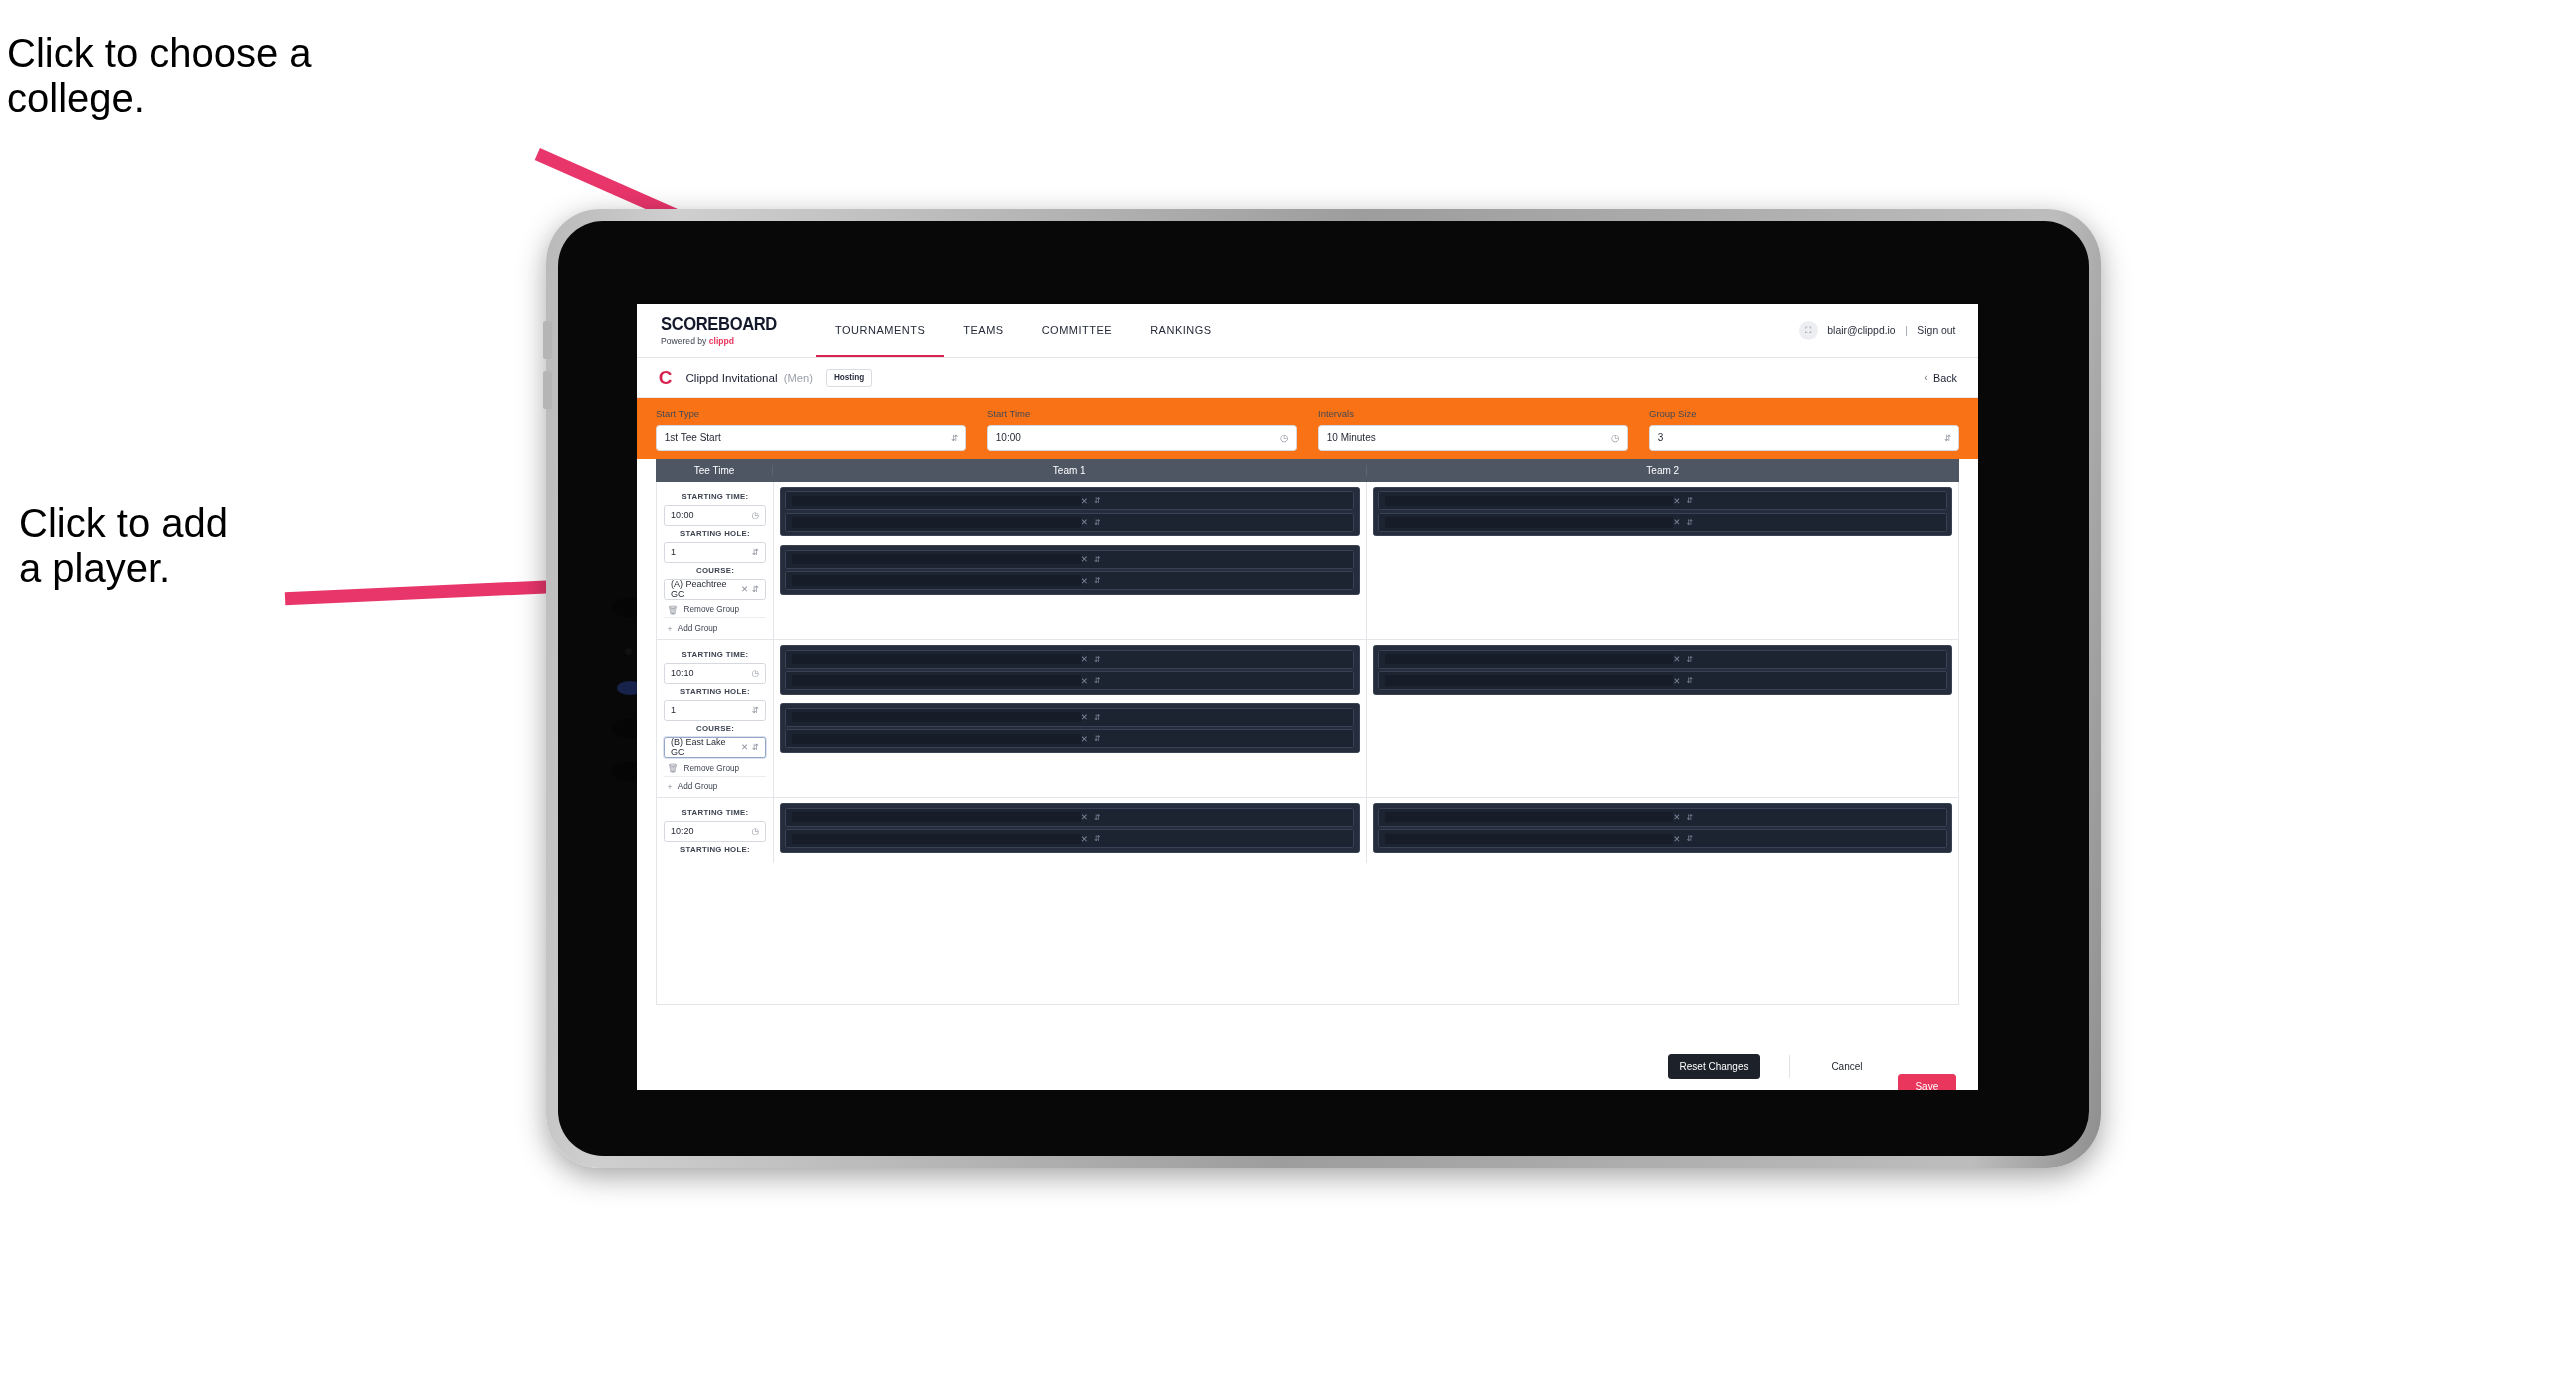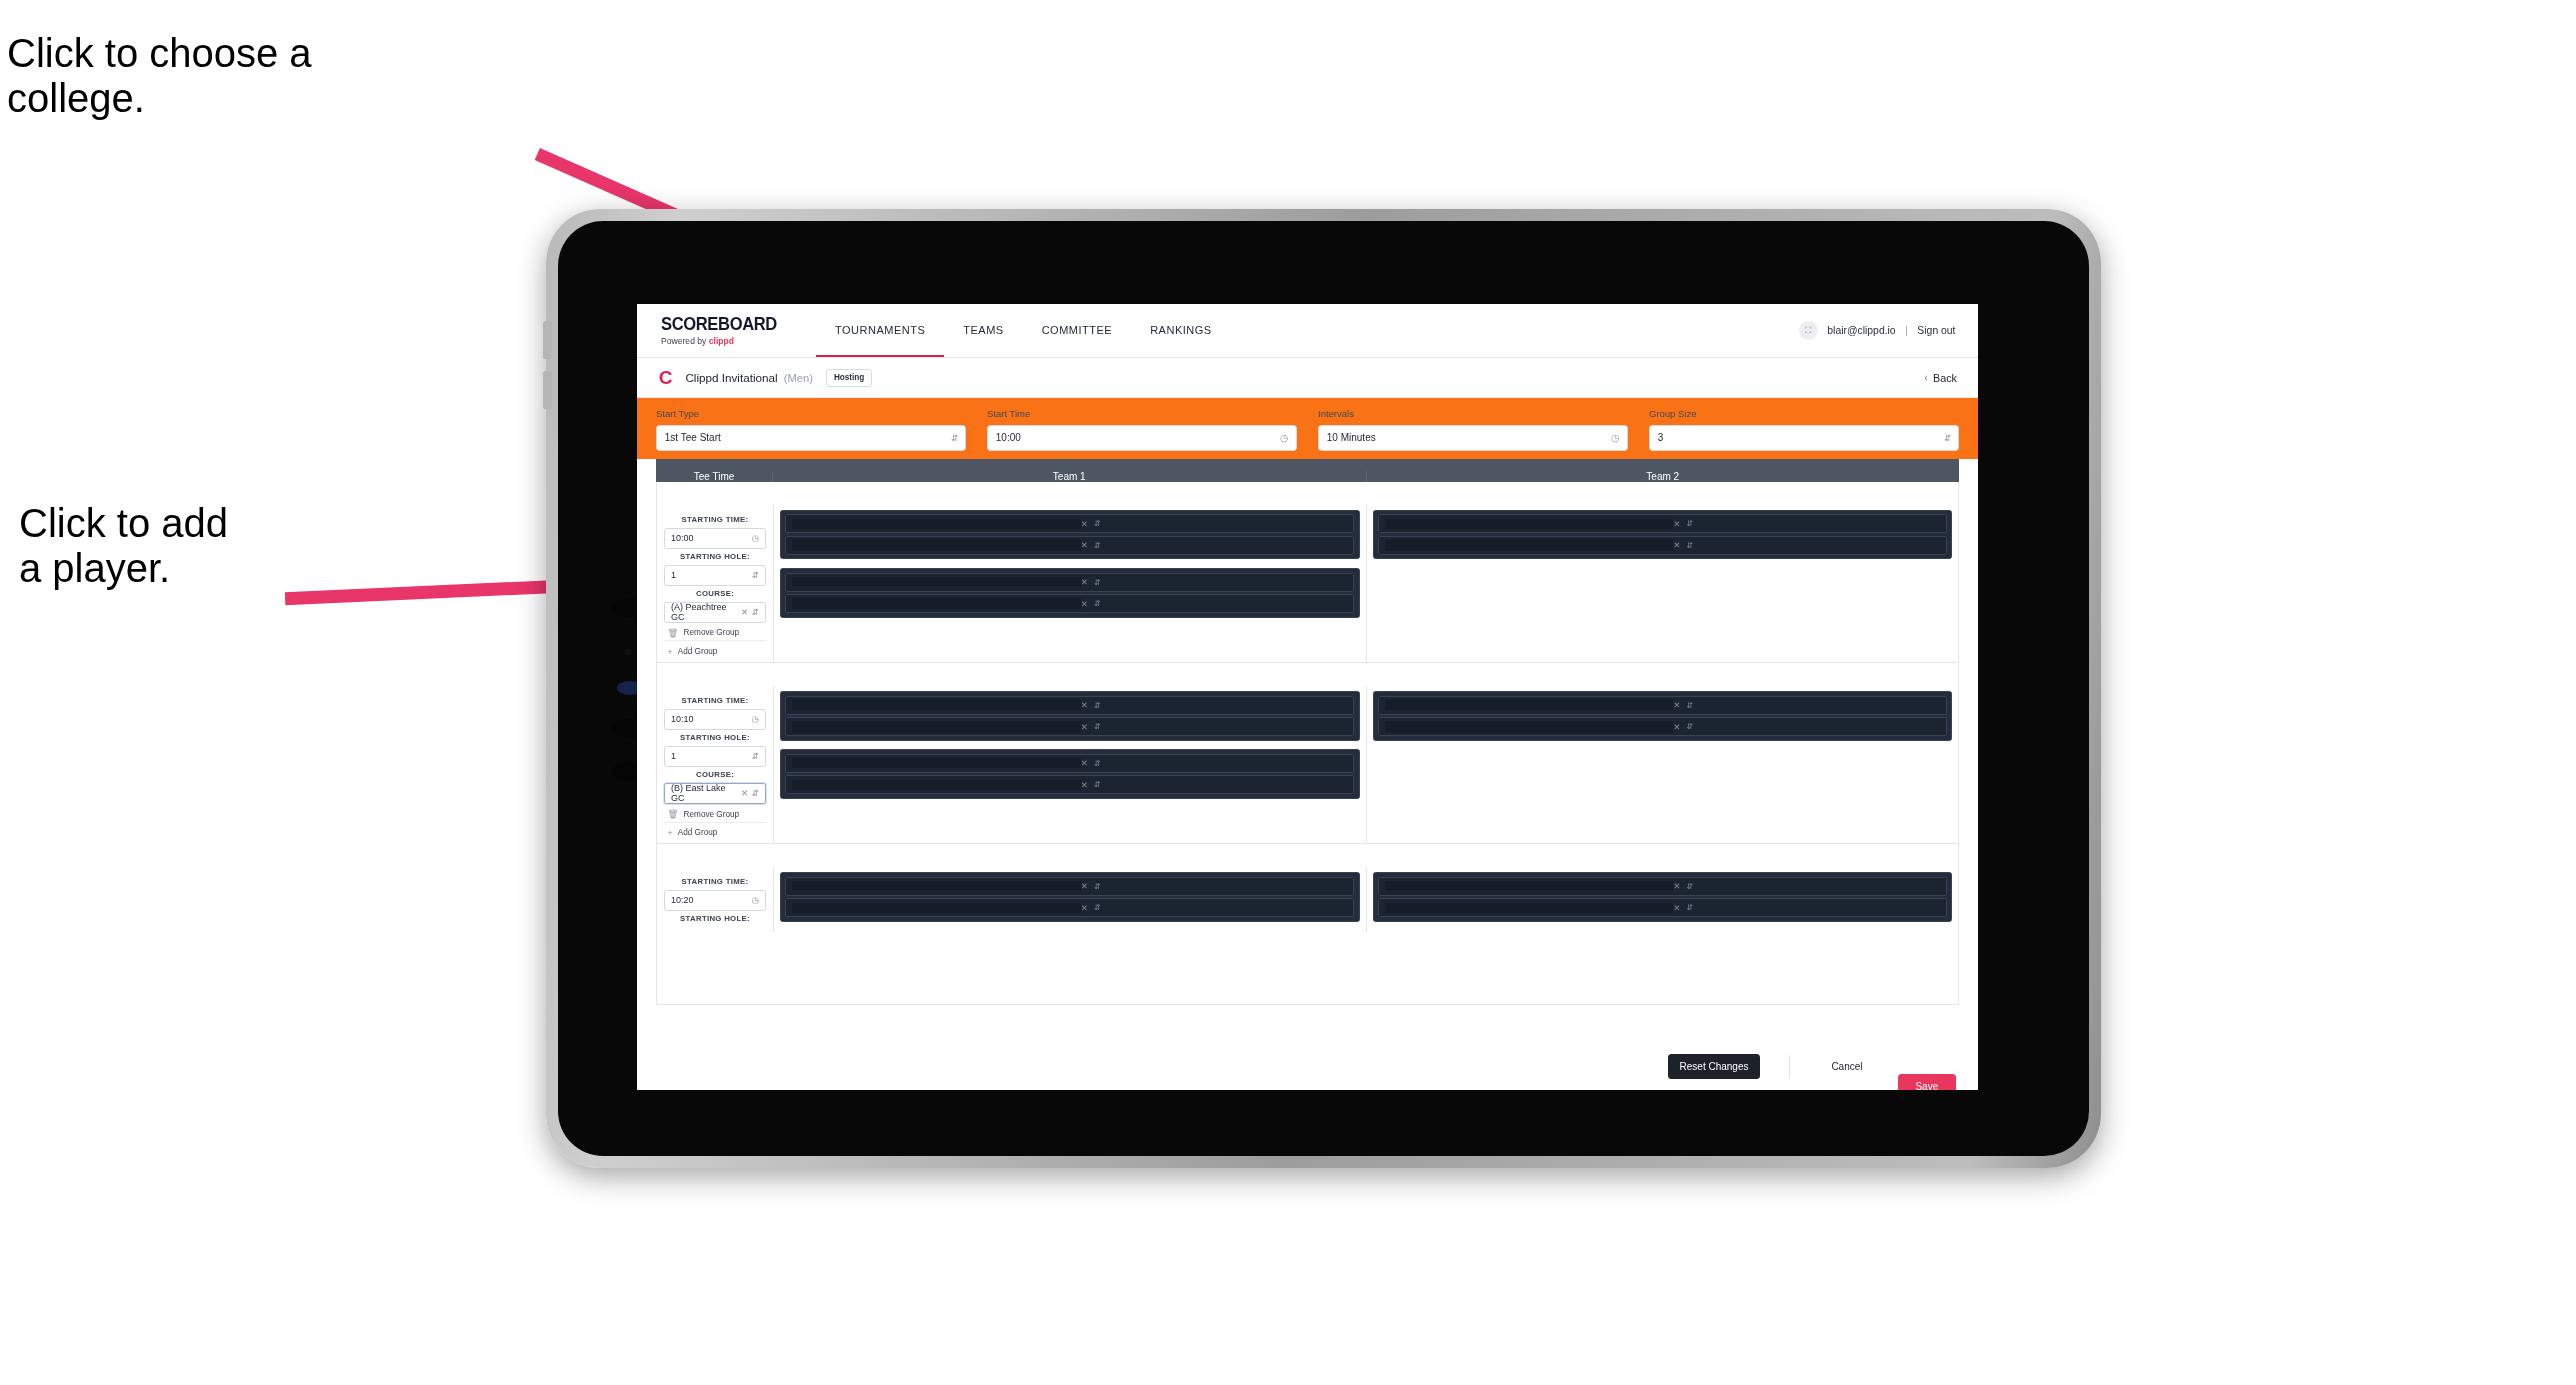--- a/index.html
+++ b/index.html
@@ -123,35 +123,35 @@
   .fld-box {
     height:26px; border:0.9px solid #d5d8de; border-radius:3.5px;
     display:flex; align-items:center; padding:0 7.8px;
     font-size:10px; color:#1f2430; background:#fff;
   }
   .fld-box .val { flex:1; }
   .ic { color:#8d929c; font-size:9.5px; }
   .ic.stepper { font-size:8.6px; letter-spacing:-0.9px; }
 
   
-  #thead { display:flex; background:#4e5664; height:22.5px; align-items:flex-end; margin:0 19px; }
+  #thead { display:flex; background:#4e5664; height:22.5px; align-items:center; margin:0 19px; }
   .th {
     display:flex; align-items:center; justify-content:center;
     color:#fff; font-size:10px;
   }
   .th.tee  { width:117px; flex:none; background:#4e5664; border-right:0.9px solid #5d6573;}
   .th.team { flex:1; border-right:0.9px solid #5d6573; }
   .th.team:last-child { border-right:none; }
 
   
   #tbody {
     margin:0 19px; border:0.9px solid #e3e5e9; border-top:none;
     height: 523px; overflow:hidden; background:#fff; position:relative;
   }
-  .group-row { display:flex; border-bottom:0.9px solid #e3e5e9; align-items:stretch;margin-top:23px; }
+  .group-row { display:flex; border-bottom:0.9px solid #e3e5e9; align-items:stretch; }
   .group-row:last-child { border-bottom:none; }
 
   .tee-cell {
     width:117px; flex:none; border-right:0.9px solid #e3e5e9;
     padding:7px 7px 5.2px 7px; background:#fff;
   }
   .tee-lab {
     font-size:7.8px; font-weight:bold; letter-spacing:0.3px;
     color:#3c4250; text-align:center; margin:3.5px 0 3.5px 0;
   }

